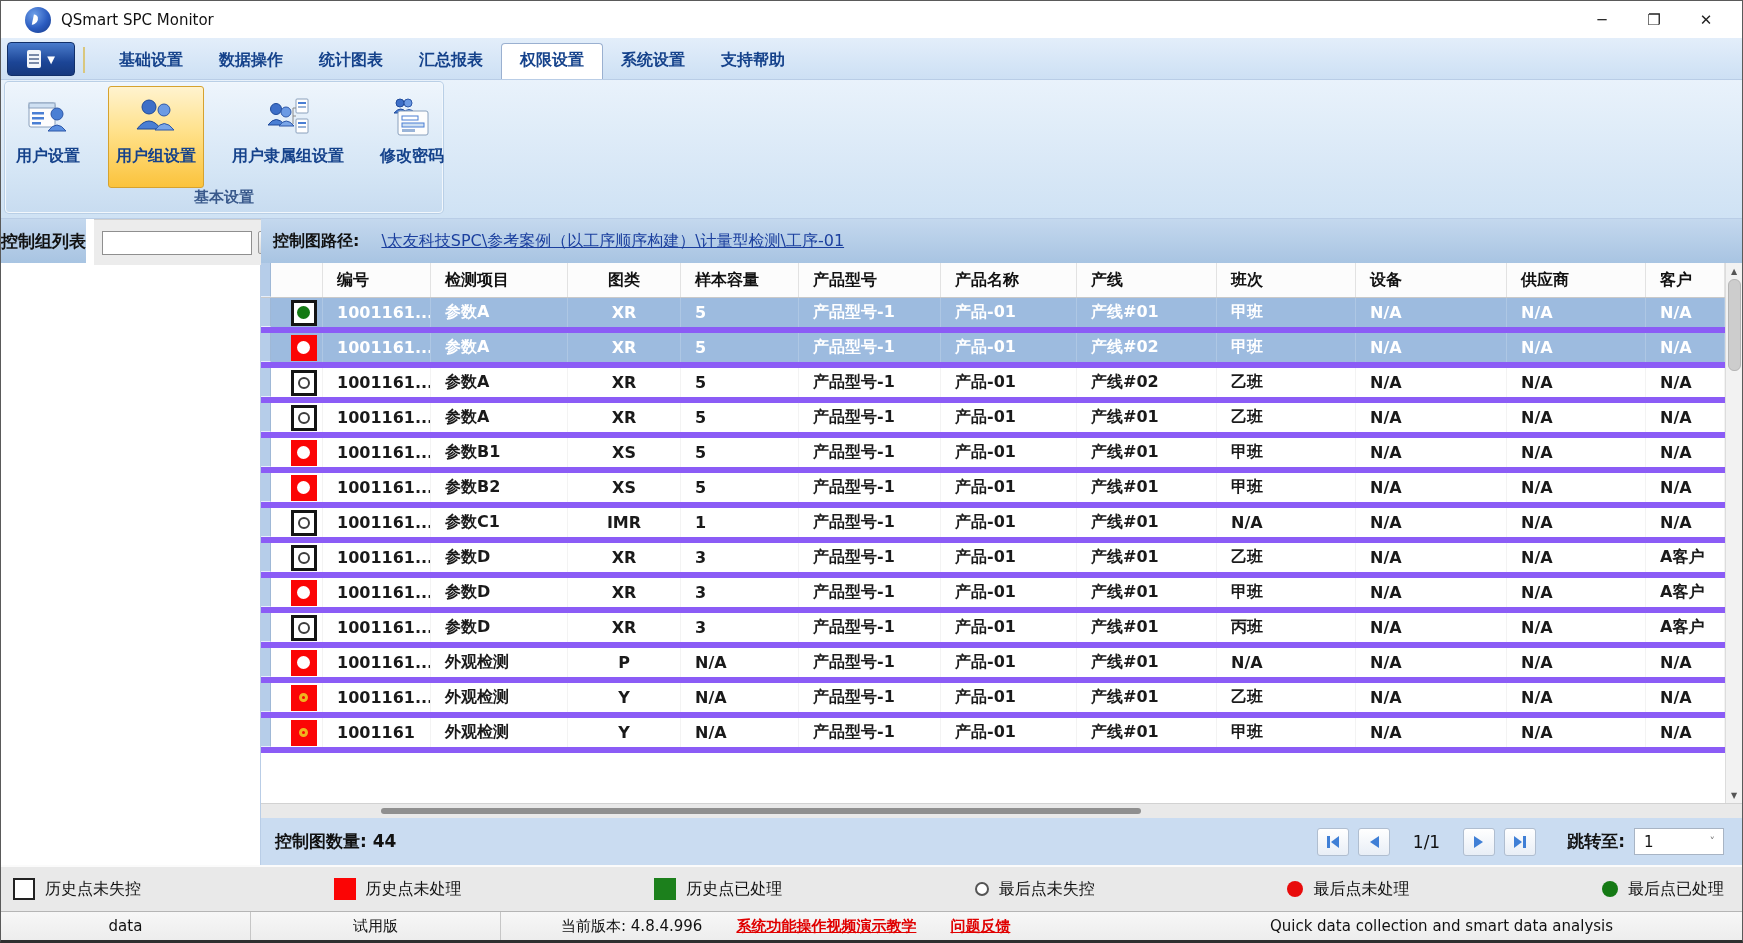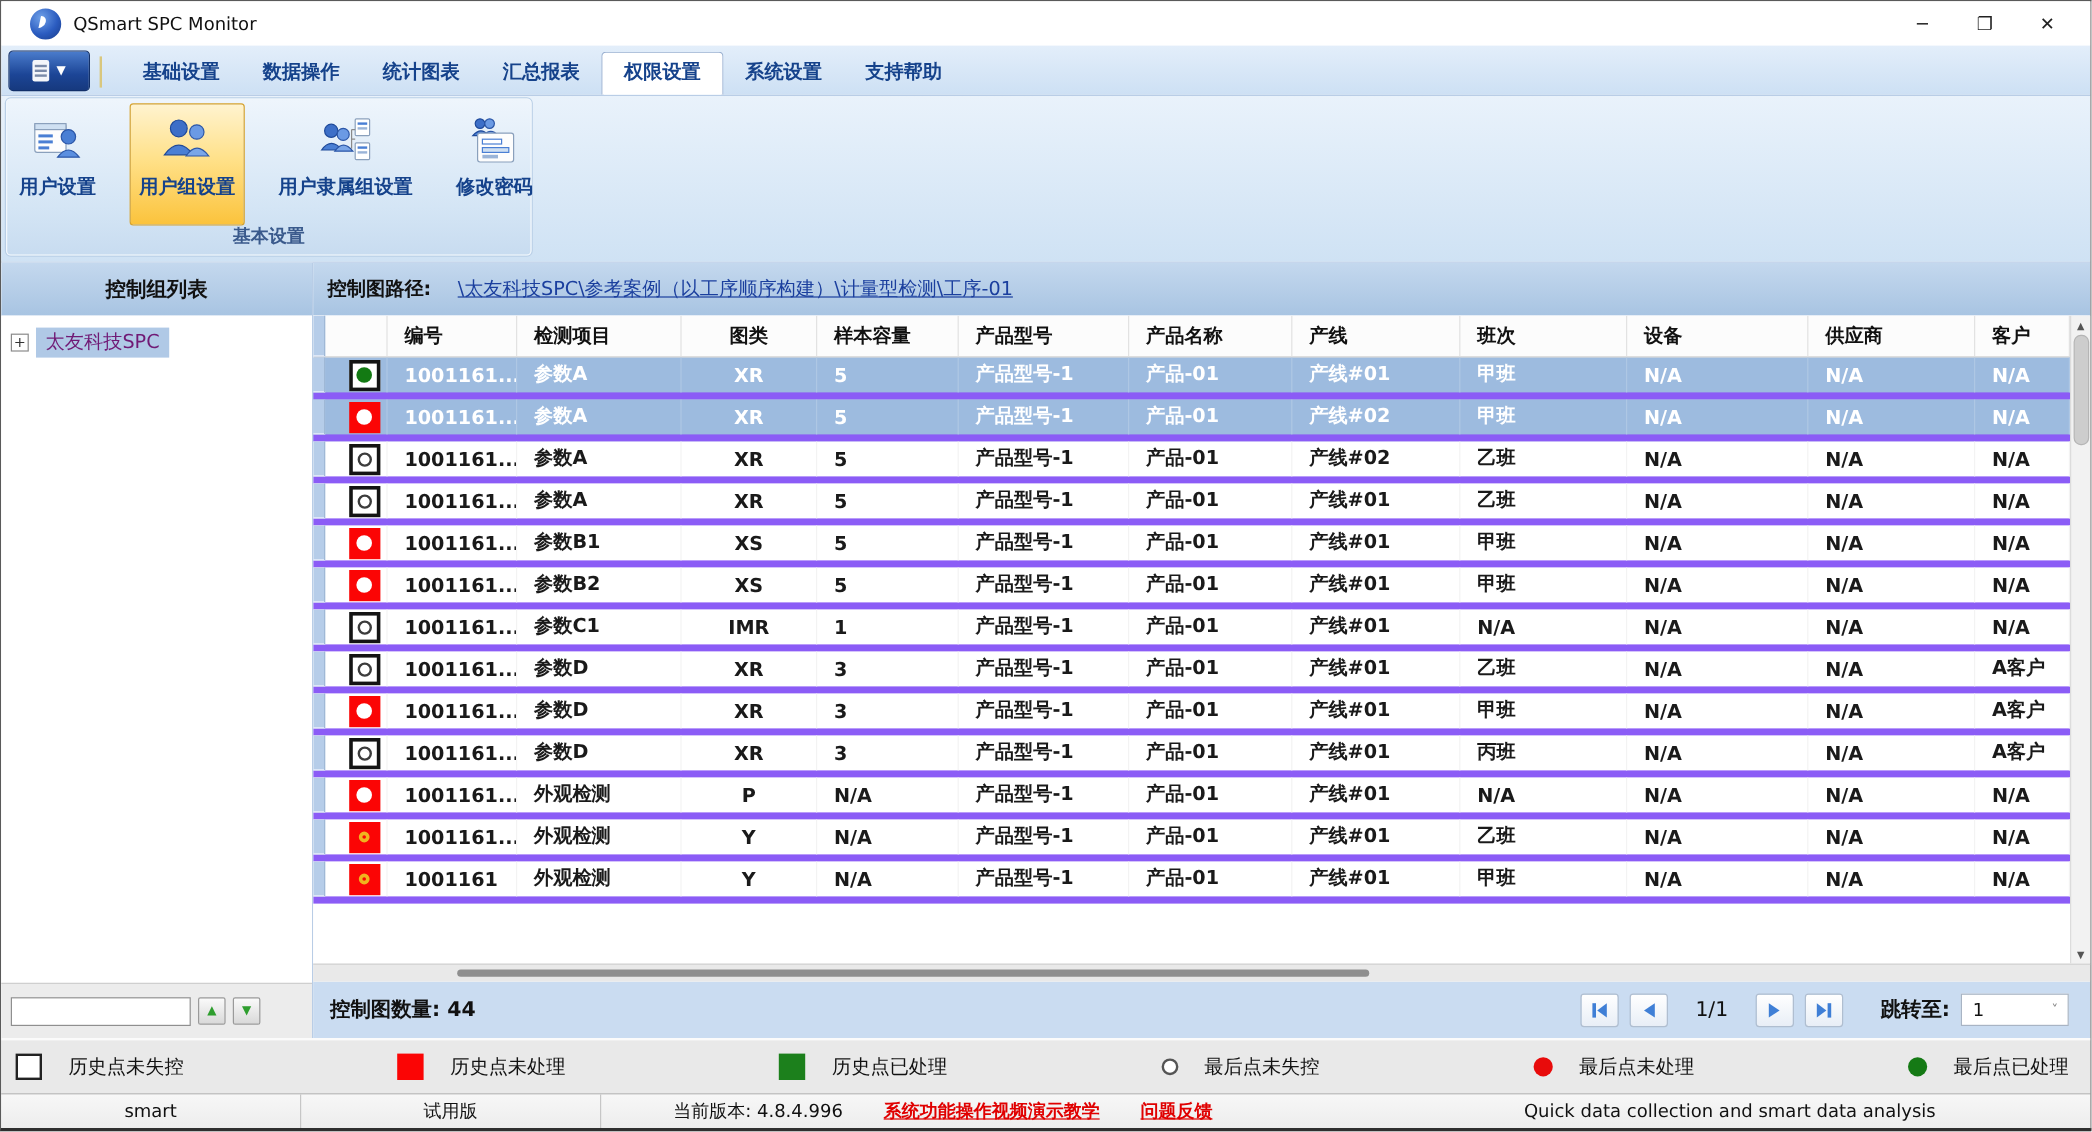--- a/index.html
+++ b/index.html
@@ -30,21 +30,21 @@
   .ribbon-group { width:438px; height:131px; border:1px solid #f2f7fc; border-radius:4px; background:linear-gradient(#eef5fc,#d4e5f5 70%,#c8dcf0); display:flex; flex-direction:column; box-shadow:0 0 0 1px #b9cfe6; }
   .ribbon-buttons { flex:1; display:flex; align-items:stretch; padding:3px 2px 0 2px; gap:20px; }
   .ribbon-btn { display:flex; flex-direction:column; align-items:center; justify-content:flex-start; padding:7px 7px 2px 7px; border-radius:3px; border:1px solid transparent; }
   .ribbon-btn.active { background:linear-gradient(#fff3cf,#ffe18a 45%,#fbc33c); border:1px solid #d6a22e; }
   .ribbon-btn .icon { width:46px; height:46px; display:flex; align-items:center; justify-content:center; }
   .ribbon-btn .lbl { margin-top:6px; font-size:16px; font-weight:bold; color:#15428b; white-space:nowrap; }
   .ribbon-group-label { height:24px; text-align:center; font-size:15px; font-weight:bold; color:#3a5a8c; }
 
   
   .main { flex:1; display:flex; min-height:0; }
-  .left-col { width:260px; flex:0 0 auto; display:flex; flex-direction:column; border-right:1px solid #b9cde6; background:#fff; }
+  .left-col { width:260px; flex:0 0 auto; display:flex; flex-direction:row; border-right:1px solid #b9cde6; background:#fff; }
   .panel-hdr { height:44px; background:linear-gradient(#c4d8ee,#a8c4e2); display:flex; align-items:center; justify-content:center; font-size:17px; font-weight:bold; color:#111; flex:0 0 auto; }
   .tree { flex:1; background:#fff; padding:10px 0 0 8px; overflow:hidden; }
   .tree-item { display:flex; align-items:center; gap:6px; }
   .expander { width:15px; height:15px; border:1px solid #8a8a8a; background:#fff; color:#333; font-size:12px; line-height:13px; text-align:center; flex:0 0 auto; }
   .tree-label { background:#b0c9e6; padding:2px 8px; font-size:16px; color:#701a75; }
   .left-bottom { height:46px; background:#ececec; border-top:1px solid #cfcfcf; display:flex; align-items:center; padding-left:8px; gap:6px; flex:0 0 auto; }
   .search-input { width:150px; height:24px; border:1px solid #8f8f8f; background:#fff; }
   .mini-btn { width:23px; height:23px; border:1px solid #9a9a9a; border-radius:2px; background:linear-gradient(#fafafa,#d9d9d9); color:#2e9e2e; font-size:10px; display:flex; align-items:center; justify-content:center; }
 
   .right-col { flex:1; display:flex; flex-direction:column; min-width:0; }
@@ -90,21 +90,21 @@
   .count-label { padding-left:14px; font-size:17px; font-weight:bold; color:#111; }
   .pager { margin-left:auto; margin-right:18px; display:flex; align-items:center; gap:9px; }
   .pg-btn { width:32px; height:28px; border:1px solid #b0bed0; border-radius:3px; background:linear-gradient(#ffffff,#e8eef6); display:flex; align-items:center; justify-content:center; }
   .pg-label { font-size:17px; color:#111; margin:0 14px; }
   .goto-label { font-size:17px; font-weight:bold; color:#111; margin-left:22px; }
   .goto-select { width:90px; height:27px; background:#fff; border:1px solid #a8b4c4; display:flex; align-items:center; font-size:15px; color:#111; padding-left:9px; }
   .goto-chevron { margin-left:auto; margin-right:8px; color:#7a7a7a; font-size:11px; }
 
   
   .legend-bar { height:46px; background:#e9e9e9; border-top:2px solid #fbfbfb; display:flex; align-items:center; justify-content:space-between; padding:0 18px 0 12px; flex:0 0 auto; }
-  .legend-item { display:flex; align-items:center; gap:22px; }
+  .legend-item { display:flex; align-items:center; gap:10px; }
   .legend-item .lg-label { font-size:16px; color:#111; }
   .shape { flex:0 0 auto; }
   .shape.square-white { width:22px; height:22px; background:#fff; border:2px solid #222; }
   .shape.square-red { width:22px; height:22px; background:#fb0505; }
   .shape.square-green { width:22px; height:22px; background:#1c801c; }
   .shape.circle-outline { width:14px; height:14px; border-radius:50%; background:#fff; border:2px solid #555; }
   .shape.circle-red { width:16px; height:16px; border-radius:50%; background:#e80b0b; }
   .shape.circle-green { width:16px; height:16px; border-radius:50%; background:#157a15; }
 
   
@@ -577,21 +577,21 @@
         <span class="shape circle-red"></span>
         <span class="lg-label">最后点未处理</span>
       </div>
       <div class="legend-item">
         <span class="shape circle-green"></span>
         <span class="lg-label">最后点已处理</span>
       </div>
     </div>
 
   <div class="status-bar">
-    <div class="sb-sec s1">smart</div>
+    <div class="sb-sec s1">data</div>
     <div class="sb-sec s2">试用版</div>
     <div class="sb-sec s3">
       <span>当前版本: 4.8.4.996</span>
       <span class="sb-link">系统功能操作视频演示教学</span>
       <span class="sb-link">问题反馈</span>
     </div>
     <div class="sb-sec s4">Quick data collection and smart data analysis</div>
   </div>
 
 </div>

